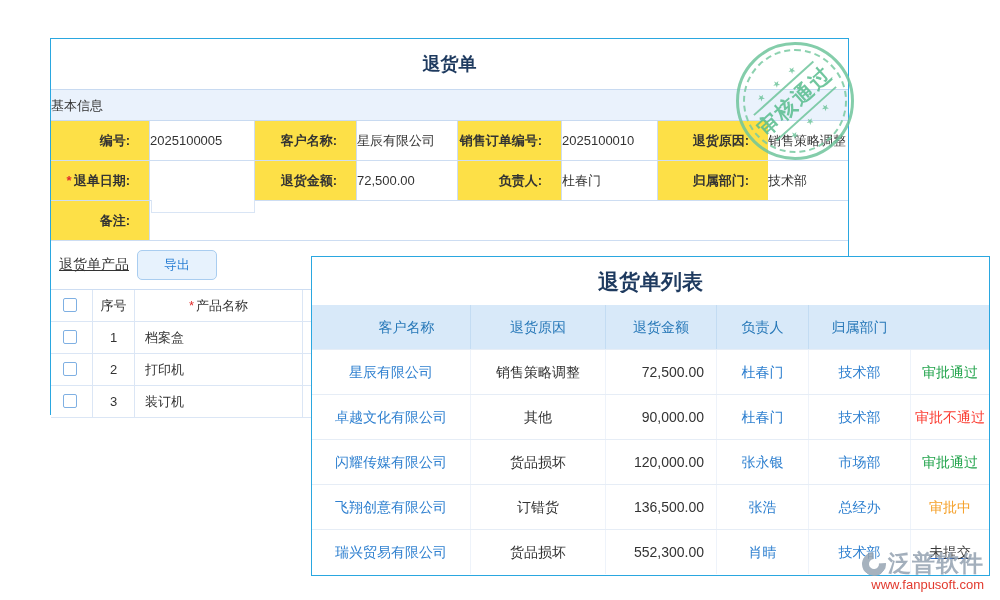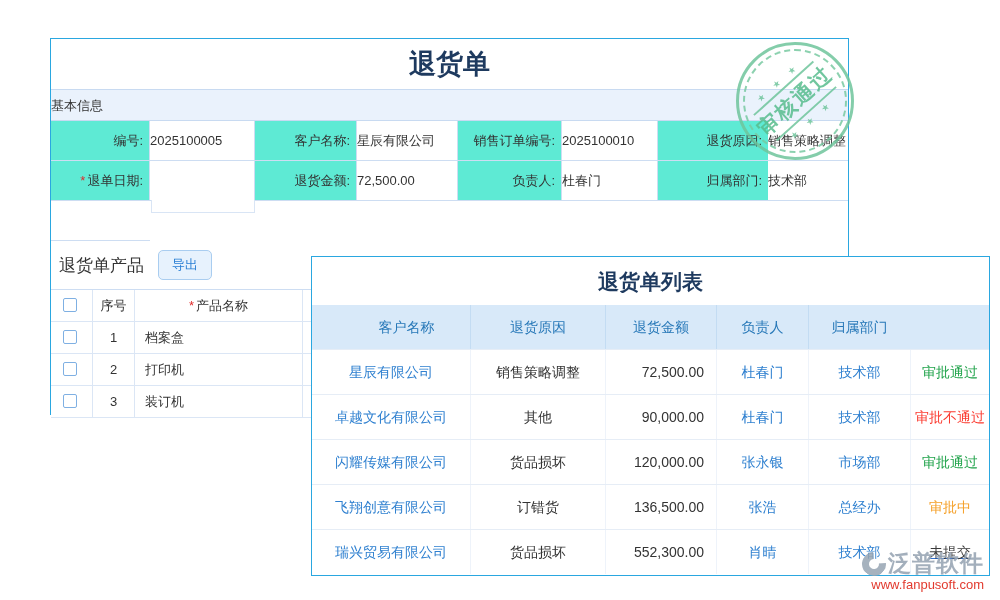--- a/index.html
+++ b/index.html
@@ -2,42 +2,42 @@
 <html><head>
 <meta charset="utf-8">
 <style>
   * { margin:0; padding:0; box-sizing:border-box; }
   html,body { width:1000px; height:600px; background:#fff; overflow:hidden;
               font-family:"Liberation Sans","DejaVu Sans",sans-serif; color:#333; }
 
   
   .form-window { position:absolute; left:50px; top:38px; width:799px; height:377px;
                  background:#fff; border:1px solid #2aa7e0; z-index:1; }
-  .form-title { height:50px; line-height:50px; text-align:center; font-size:27px;
+  .form-title { height:50px; line-height:50px; text-align:center; font-size:18px;
                 font-weight:bold; color:#1e3a5f; }
   .section-bar { height:32px; line-height:31px; background:#eaf2fc;
                  border-top:1px solid #c8daf1; border-bottom:1px solid #c8daf1;
                  padding-left:0; font-size:13px; color:#333; }
   .fields { display:grid; grid-template-columns:99px 105px 102px 101px 104px 96px 110px 1fr; }
   .fl, .fv { height:40px; line-height:39px; font-size:13px;
              border-bottom:1px solid #cdddf2; border-right:1px solid #cdddf2; }
-  .fl { background:#5eead4; text-align:right; padding-right:6px; color:#333; }
+  .fl { background:#fde047; text-align:right; padding-right:19px; color:#333;font-weight:bold; }
   .fv { background:#fff; padding-left:0; color:#333; overflow:hidden; white-space:nowrap; }
   .fv.last, .fl.lastcol { border-right:none; }
   .req { color:#e02b2b; margin-right:2px; }
   .remark-row { display:grid; grid-template-columns:99px 1fr; }
   .remark-row .fl, .remark-row .fv { height:40px; line-height:39px; }
   .date-flap { position:absolute; left:100px; top:161px; width:104px; height:13px;
                background:#fff; border-left:1px solid #d9e5f5; border-right:1px solid #d9e5f5;
                border-bottom:1px solid #d9e5f5; z-index:2; }
 
   
   .prod-header { height:48px; display:flex; align-items:center; padding-left:8px; }
-  .prod-title { font-size:17px; color:#333; margin-right:14px; }
-  .export-btn { display:inline-block; padding:5px 13px; font-size:13px; color:#2a7fd4;
+  .prod-title { font-size:14px; color:#333; margin-right:8px;text-decoration:underline; }
+  .export-btn { display:inline-block; padding:5px 26px; font-size:13px; color:#2a7fd4;
                 background:#e7f2fd; border:1px solid #a9cdf0; border-radius:5px; cursor:pointer; }
   .prod-table { width:100%; border-top:1px solid #cdddf2; }
   .prow { display:grid; grid-template-columns:42px 42px 168px 1fr; }
   .pcell { height:32px; line-height:31px; font-size:13px; border-bottom:1px solid #dbe6f5;
            border-right:1px solid #dbe6f5; background:#fff; }
   .pcell.cidx { text-align:center; }
   .pcell.cname { padding-left:10px; }
   .pcell.chead { text-align:center; color:#333; }
   .pcell.cfill { border-right:none; }
   .cb { display:inline-block; width:14px; height:14px; border:1px solid #7fb0e3;
@@ -108,20 +108,21 @@
     <div class="fv"></div>
     <div class="fl">退货金额:</div>
     <div class="fv">72,500.00</div>
     <div class="fl">负责人:</div>
     <div class="fv">杜春门</div>
     <div class="fl lastcol">归属部门:</div>
     <div class="fv last">技术部</div>
   </div>
 
   <div class="remark-row">
+    <div class="fl">备注:</div>
     <div class="fv last"></div>
   </div>
 
   <div class="date-flap"></div>
 
   <div class="prod-header">
     <span class="prod-title">退货单产品</span>
     <span class="export-btn">导出</span>
   </div>
 

